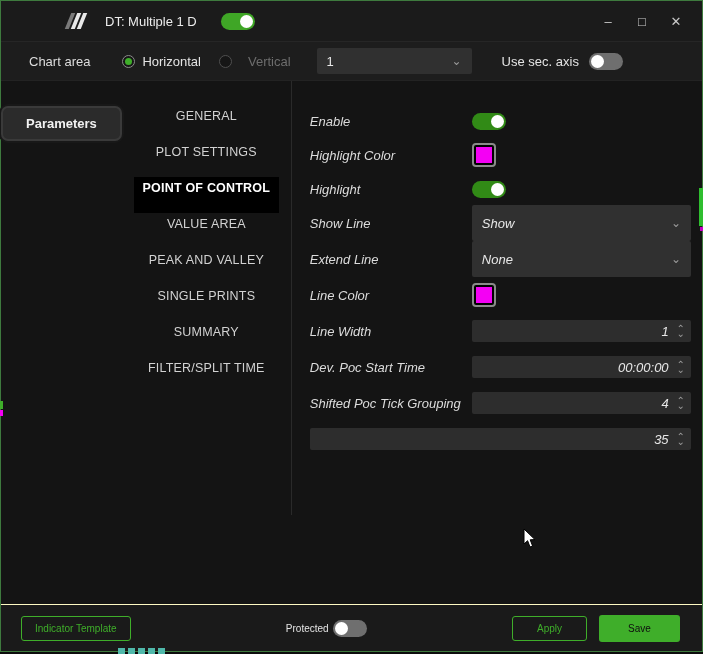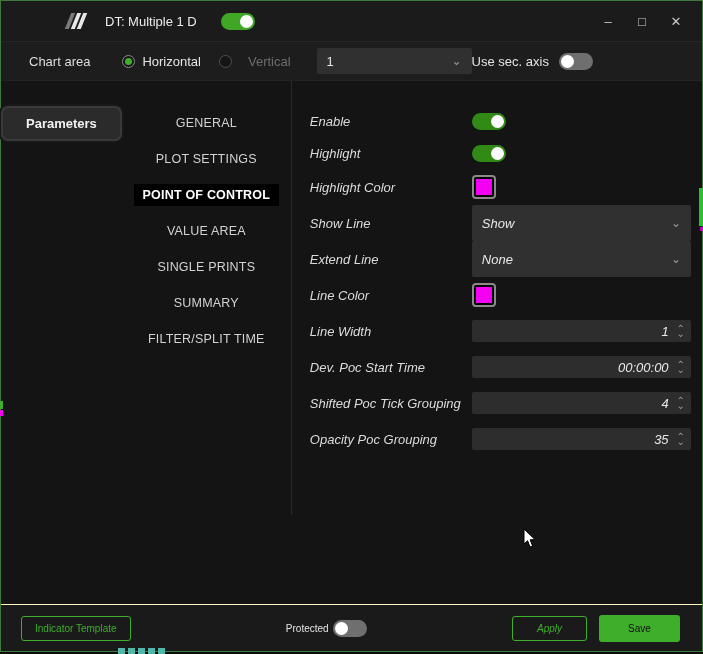--- a/index.html
+++ b/index.html
@@ -37,31 +37,31 @@
   .radio{display:flex;align-items:center;gap:7px;}
   .radio .rdot{width:13px;height:13px;border-radius:50%;border:1px solid #8a8a8a;
                background:#161616;display:flex;align-items:center;justify-content:center;box-sizing:border-box;}
   .radio.sel .rdot i{width:7px;height:7px;border-radius:50%;background:#3fae2a;display:block;}
   .radio.dis{color:#6d6d6d;gap:16px;}
   .radio.dis .rdot{border-color:#4f4f4f;}
   .select{background:#303030;border-radius:2px;height:26px;display:flex;align-items:center;
           color:#e8e8e8;padding:0 10px;box-sizing:border-box;}
   .select .chev{margin-left:auto;color:#9a9a9a;font-size:12px;line-height:1;}
   .toolbar .select{width:155px;margin-left:26px;}
-  .secaxis{display:flex;align-items:center;gap:10px;}
+  .secaxis{display:flex;align-items:center;gap:10px;margin-left:30px;}
 
   
   .content{flex:1 1 auto;background:#141414;position:relative;display:flex;flex-direction:row;}
   .params-wrap{height:60px;flex:0 0 60px;display:flex;align-items:flex-end;justify-content:center;}
   .params-btn{background:#2b2b2b;border:2px solid #3a3a3a;border-radius:7px;color:#f2f2f2;
               font-weight:bold;font-size:13px;padding:8px 23px;box-shadow:0 0 0 2px #181818;}
   .body{flex:1 1 auto;display:flex;}
   .sidebar{width:170px;flex:0 0 170px;padding-top:24px;box-sizing:border-box;
            border-right:1px solid #2a2a2a;height:434px;}
-  .side-item{height:36px;display:flex;align-items:center;justify-content:center;
+  .side-item{height:36px;display:flex;justify-content:center;
              font-size:12.5px;color:#d2d2d2;letter-spacing:.2px;}
   .side-item span{padding:4px 9px;}
   .side-item.sel span{background:#000;font-weight:bold;color:#fff;}
 
   .settings{flex:1 1 auto;padding:24px 11px 0 18px;box-sizing:border-box;font-style:italic;}
   .row{display:flex;align-items:center;font-size:13px;}
   .row.h32{height:32px;} .row.h36{height:36px;}
   .rlabel{width:162px;flex:0 0 162px;color:#dcdcdc;}
   .rcontrol{flex:1 1 auto;display:flex;align-items:center;}
   .swatch{width:24px;height:24px;border:2px solid #8a8a8a;border-radius:4px;background:#000;
@@ -74,21 +74,21 @@
            line-height:5px;align-items:center;}
 
   
   .footer{height:46px;flex:0 0 46px;background:#1a1a1a;border-top:1px solid #fef9c3;
           display:flex;align-items:center;font-size:10px;}
   .btn-outline{border:1px solid #3fae2a;color:#3fae2a;background:transparent;border-radius:3px;
                height:25px;display:flex;align-items:center;justify-content:center;box-sizing:border-box;}
   .tmpl-btn{margin-left:20px;padding:0 13px;}
   .protected{display:flex;align-items:center;gap:4px;margin:0 auto;padding-left:10px;}
   .footer-right{display:flex;align-items:center;gap:12px;margin-right:22px;}
-  .apply-btn{width:75px;font-style:italic;}
+  .apply-btn{width:75px;}
   .save-btn{width:81px;height:27px;background:#3fae2a;color:#0e0e0e;border-radius:3px;
             display:flex;align-items:center;justify-content:center;}
 
   
   .art{position:absolute;}
   .art-right-green{right:0;top:188px;width:4px;height:38px;background:#2fbe2f;}
   .art-right-mag{right:0;top:227px;width:3px;height:4px;background:#c400c4;}
   .art-left-green{left:0;top:401px;width:3px;height:8px;background:#3fae2a;}
   .art-left-mag{left:0;top:410px;width:3px;height:6px;background:#f400f4;}
   .teal-row{position:absolute;left:118px;bottom:0;display:flex;gap:3px;}
@@ -158,20 +158,23 @@
         <div class="side-item">
             <span>PLOT SETTINGS</span>
           </div>
         <div class="side-item sel">
             <span>POINT OF CONTROL</span>
           </div>
         <div class="side-item">
             <span>VALUE AREA</span>
           </div>
         <div class="side-item">
+            <span>PEAK AND VALLEY</span>
+          </div>
+        <div class="side-item">
             <span>SINGLE PRINTS</span>
           </div>
         <div class="side-item">
             <span>SUMMARY</span>
           </div>
         <div class="side-item">
             <span>FILTER/SPLIT TIME</span>
           </div>
       </div>
 
@@ -179,34 +182,34 @@
 
         <div class="row h32">
           <span class="rlabel">Enable</span>
           <div class="rcontrol">
               <div class="switch on">
                 <div class="knob"></div>
               </div>
             </div>
         </div>
 
+        <div class="row h36">
+          <span class="rlabel">Highlight Color</span>
+          <div class="rcontrol">
+              <div class="swatch">
+                <i></i>
+              </div>
+            </div>
+        </div>
+
         <div class="row h32">
           <span class="rlabel">Highlight</span>
           <div class="rcontrol">
               <div class="switch on">
                 <div class="knob"></div>
-              </div>
-            </div>
-        </div>
-
-        <div class="row h36">
-          <span class="rlabel">Highlight Color</span>
-          <div class="rcontrol">
-              <div class="swatch">
-                <i></i>
               </div>
             </div>
         </div>
 
         <div class="row h36">
           <span class="rlabel">Show Line</span>
           <div class="rcontrol">
             <div class="select">
               <span>Show</span>
               <span class="chev">⌄</span>
@@ -266,21 +269,20 @@
               <span>4</span>
               <span class="stepper">
                   <span>⌃</span>
                   <span>⌄</span>
                 </span>
             </div>
           </div>
         </div>
 
         <div class="row h36">
-          <span class="rlabel">Opacity Poc Grouping</span>
           <div class="rcontrol">
             <div class="spin">
               <span>35</span>
               <span class="stepper">
                   <span>⌃</span>
                   <span>⌄</span>
                 </span>
             </div>
           </div>
         </div>

